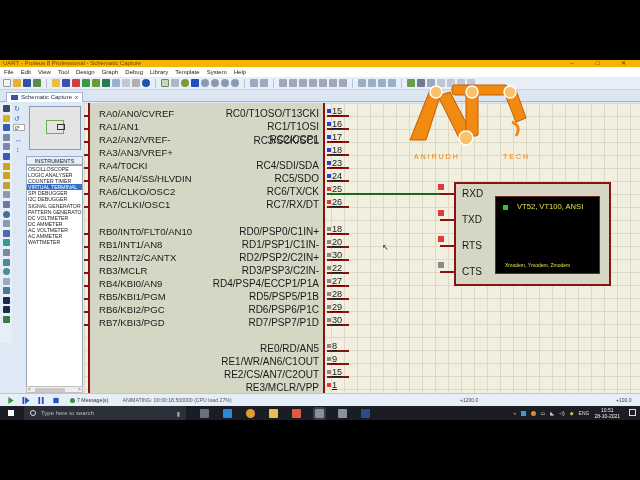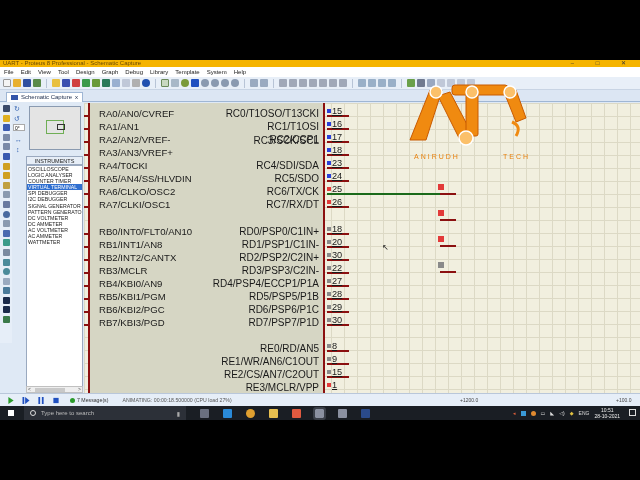--- a/index.html
+++ b/index.html
@@ -375,20 +375,31 @@
 
     <div class="wirered" style="left:356px;top:90px;width:16px"></div>
     <div class="wirered" style="left:356px;top:116px;width:16px"></div>
     <div class="wirered" style="left:356px;top:142px;width:16px"></div>
     <div class="wirered" style="left:356px;top:168px;width:16px"></div>
     <div class="termpin" style="left:354px;top:81px;background:#e23a3a"></div>
     <div class="termpin" style="left:354px;top:107px;background:#e23a3a"></div>
     <div class="termpin" style="left:354px;top:133px;background:#e23a3a"></div>
     <div class="termpin" style="left:354px;top:159px;background:#8a8a8a"></div>
 
+    <div class="terminal">
+      <div class="tlabel" style="top:4px">RXD</div>
+      <div class="tlabel" style="top:30px">TXD</div>
+      <div class="tlabel" style="top:56px">RTS</div>
+      <div class="tlabel" style="top:82px">CTS</div>
+      <div class="tscreen">
+        <div class="led"></div>
+        <div class="t1">VT52, VT100, ANSI</div>
+        <div class="t2">Xmodem, Ymodem, Zmodem</div>
+      </div>
+    </div>
 
     <div style="position:absolute;left:298px;top:140px;font-size:8px;color:#222">↖</div>
   </div>
 
   <div class="logo">
     <svg width="128" height="70" viewBox="0 0 128 70">
       <g fill="#f08a10" stroke="#c85a00" stroke-width="1">
         <polygon points="2,58 22,8 34,8 18,58"></polygon>
         <polygon points="30,14 42,10 64,52 52,58"></polygon>
         <rect x="58" y="6" width="12" height="48" rx="2"></rect>

